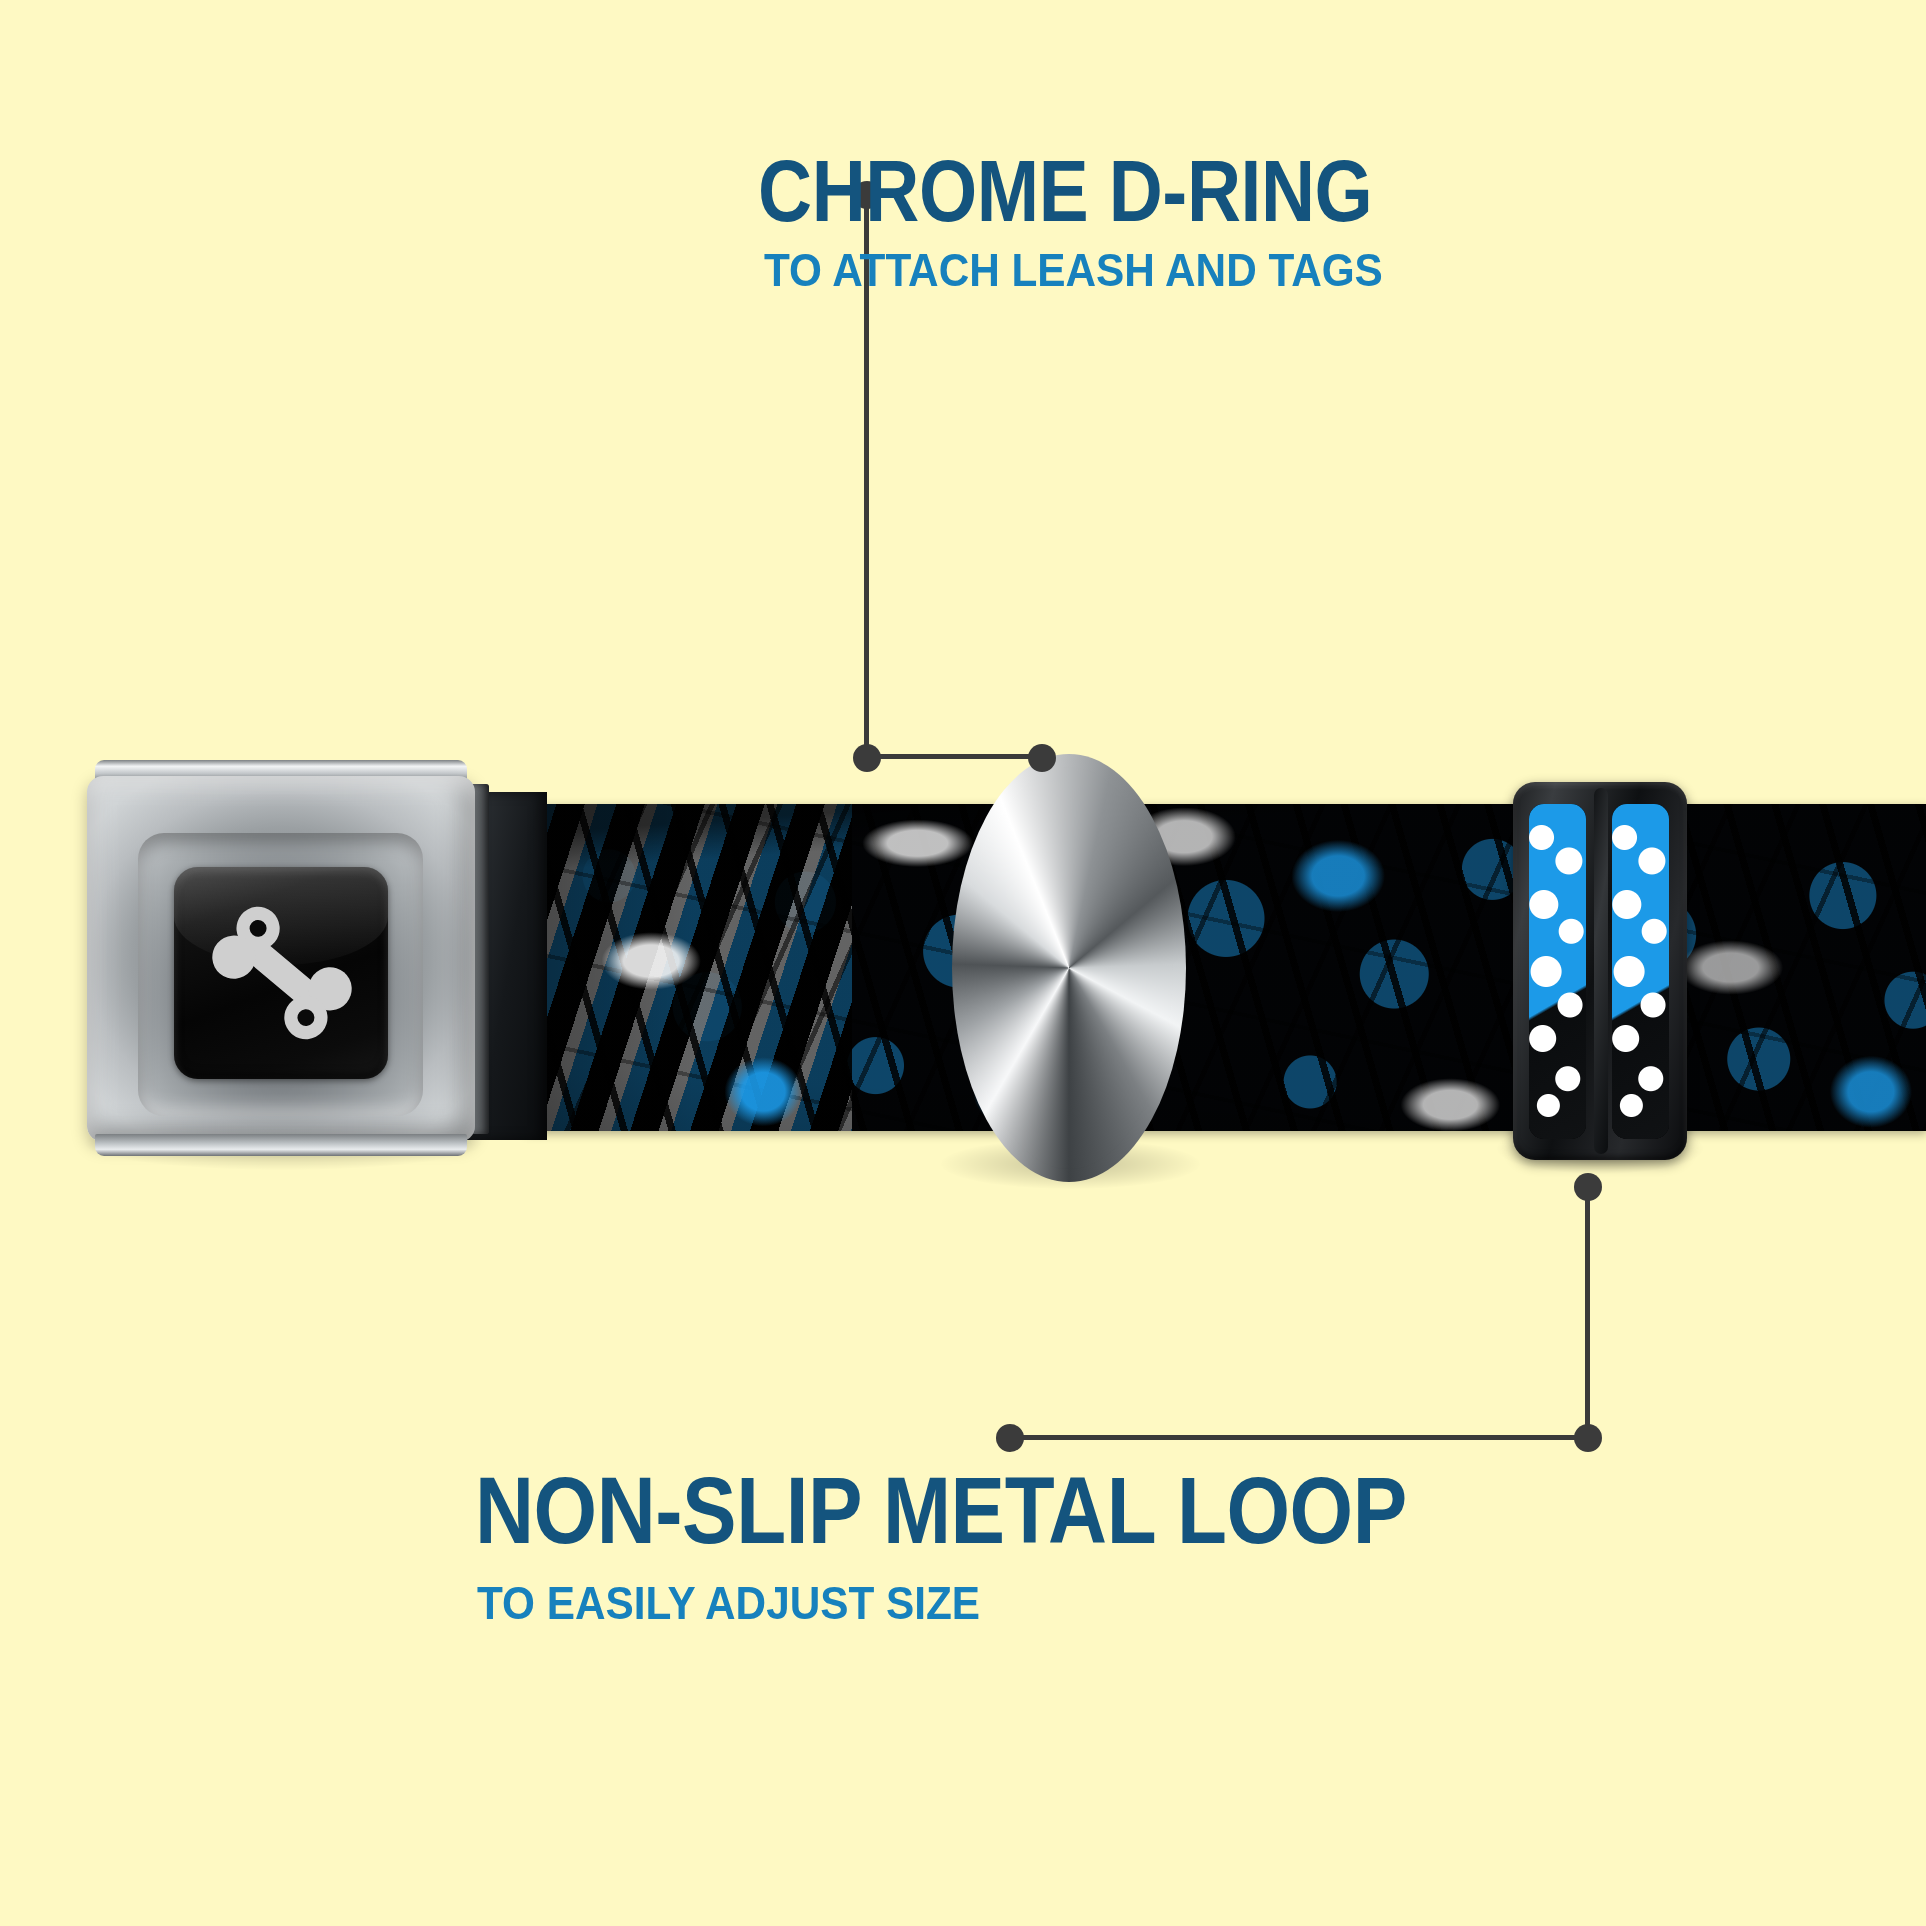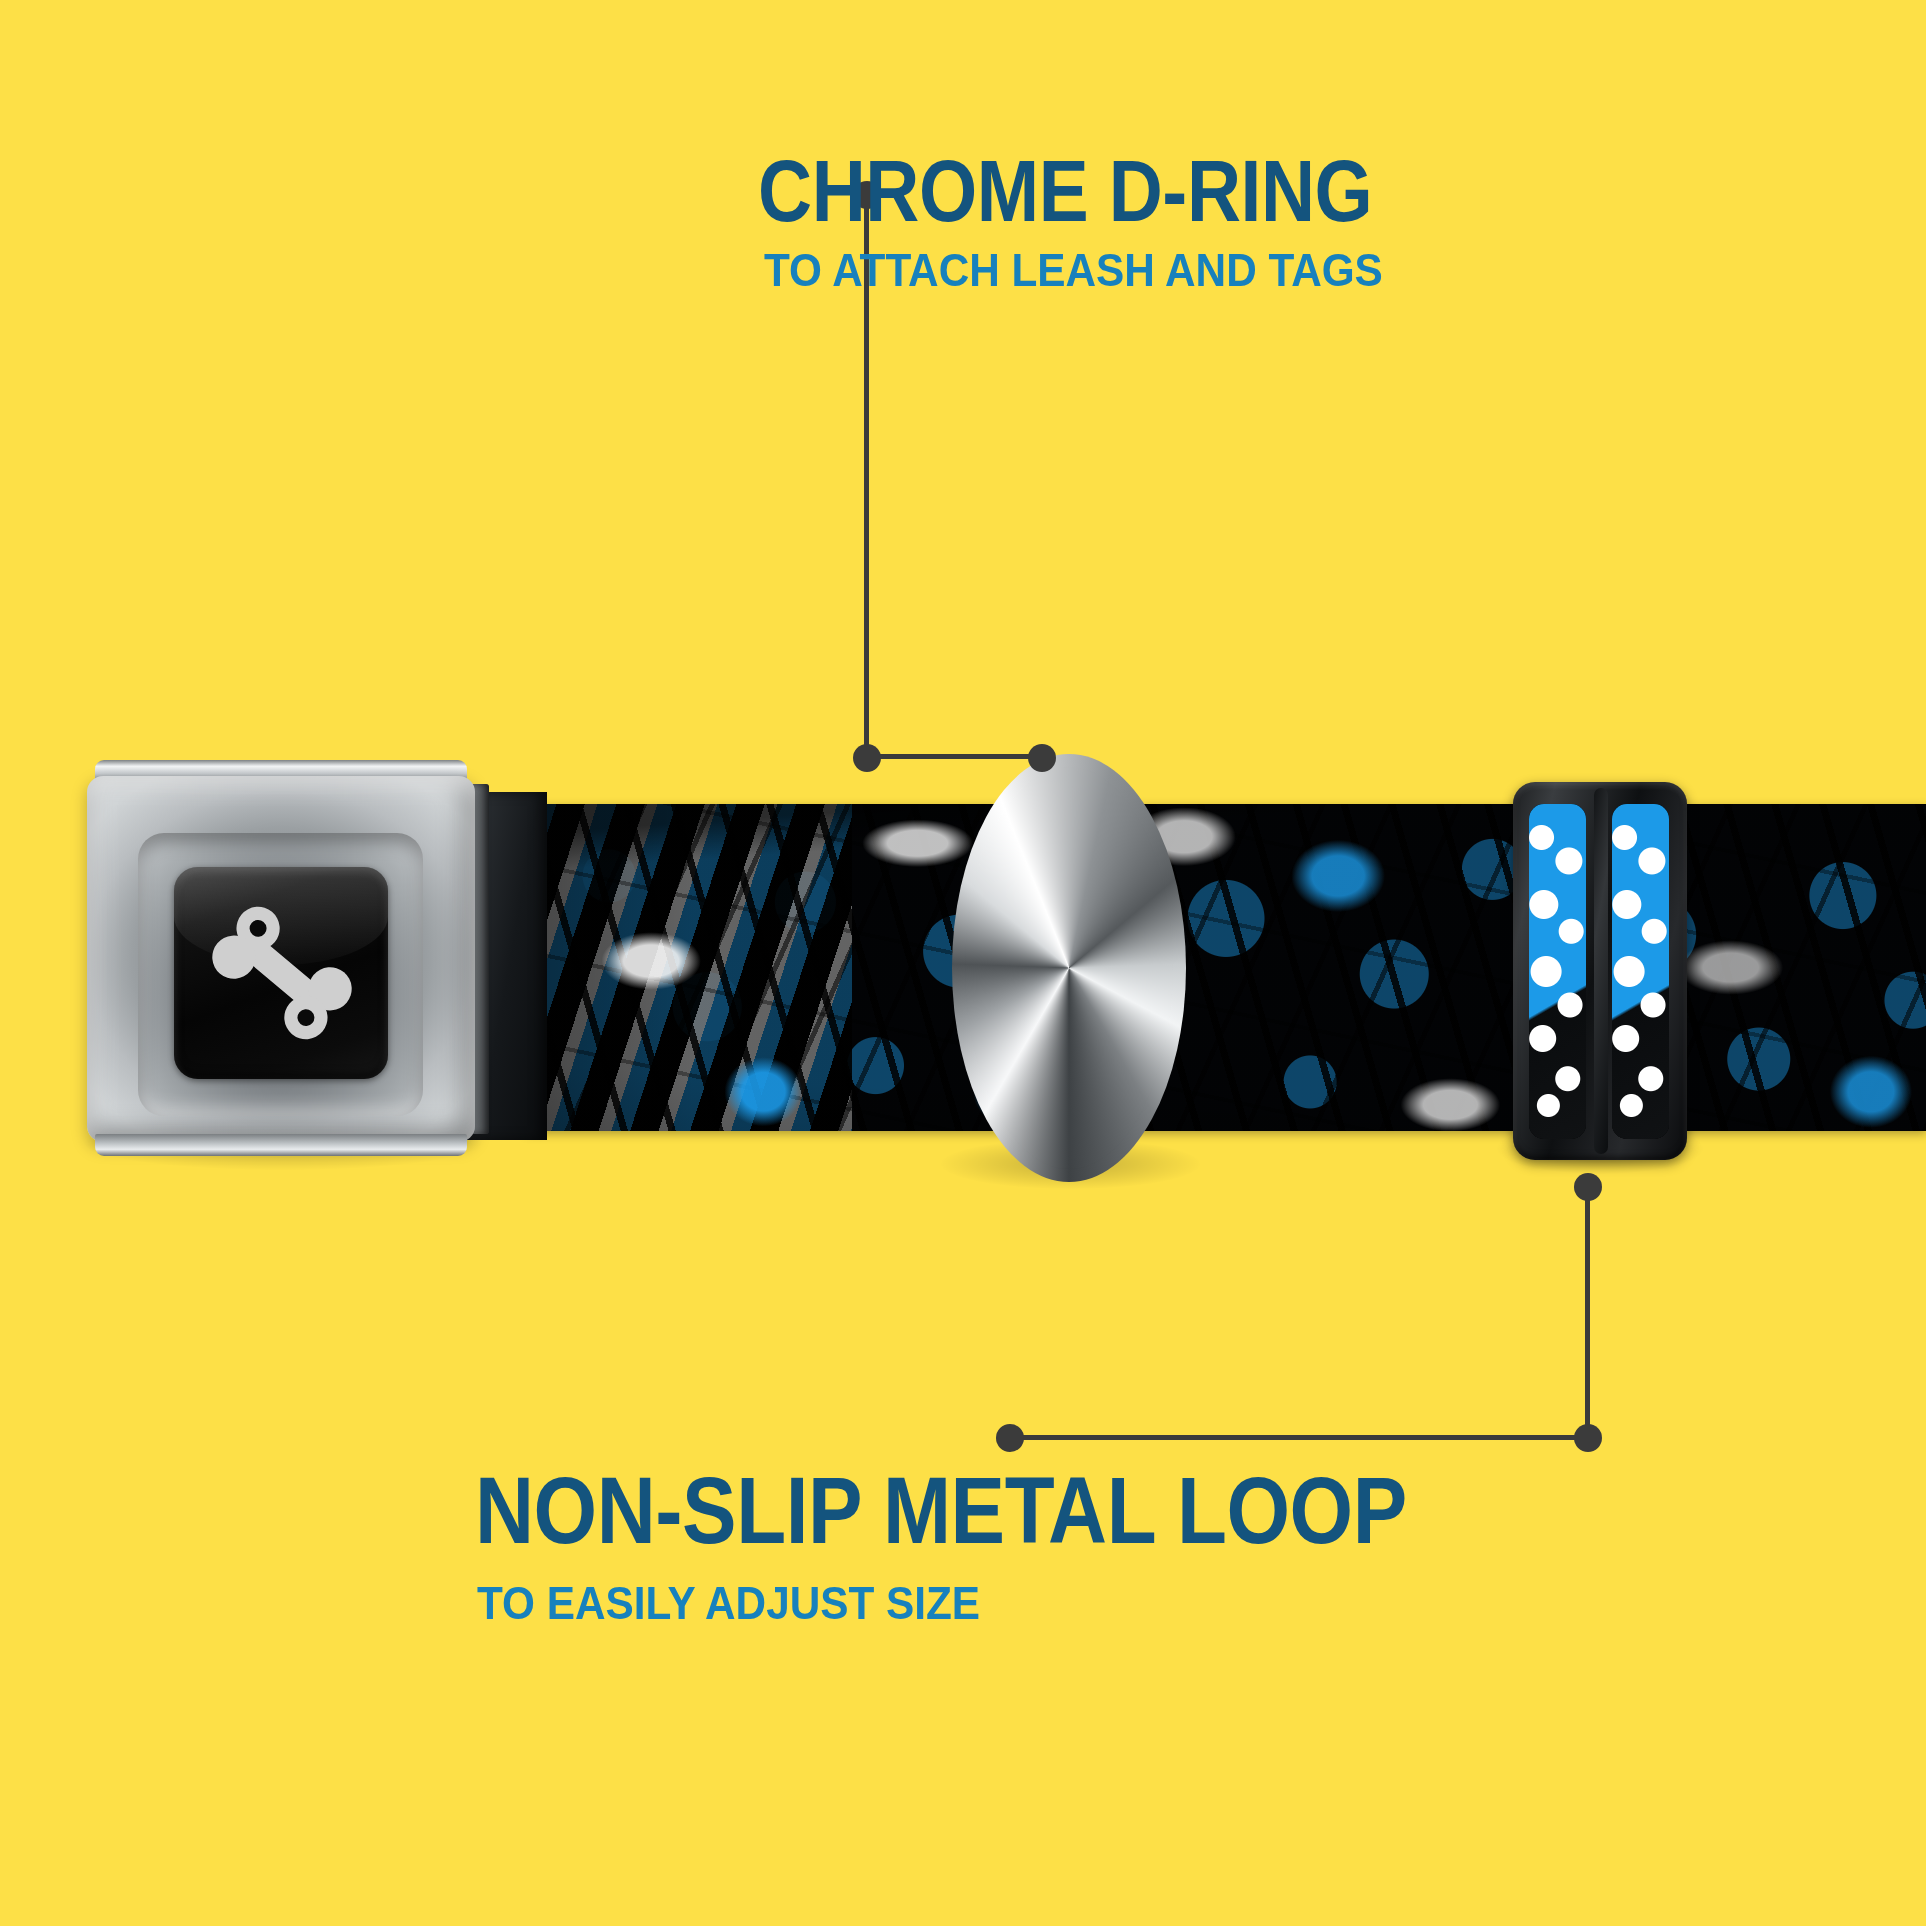--- a/index.html
+++ b/index.html
@@ -5,21 +5,21 @@
 <style>
   html, body {
     margin: 0;
     padding: 0;
     background: #ffffff;
   }
   #stage {
     position: relative;
     width: 1927px;
     height: 1927px;
-    background: #fde047;
+    background: #fef9c3;
     overflow: hidden;
     font-family: "Liberation Sans", sans-serif;
     -webkit-font-smoothing: antialiased;
   }
 
   
   .callout-title {
     position: absolute;
     font-family: "Liberation Sans", sans-serif;
     font-weight: bold;

